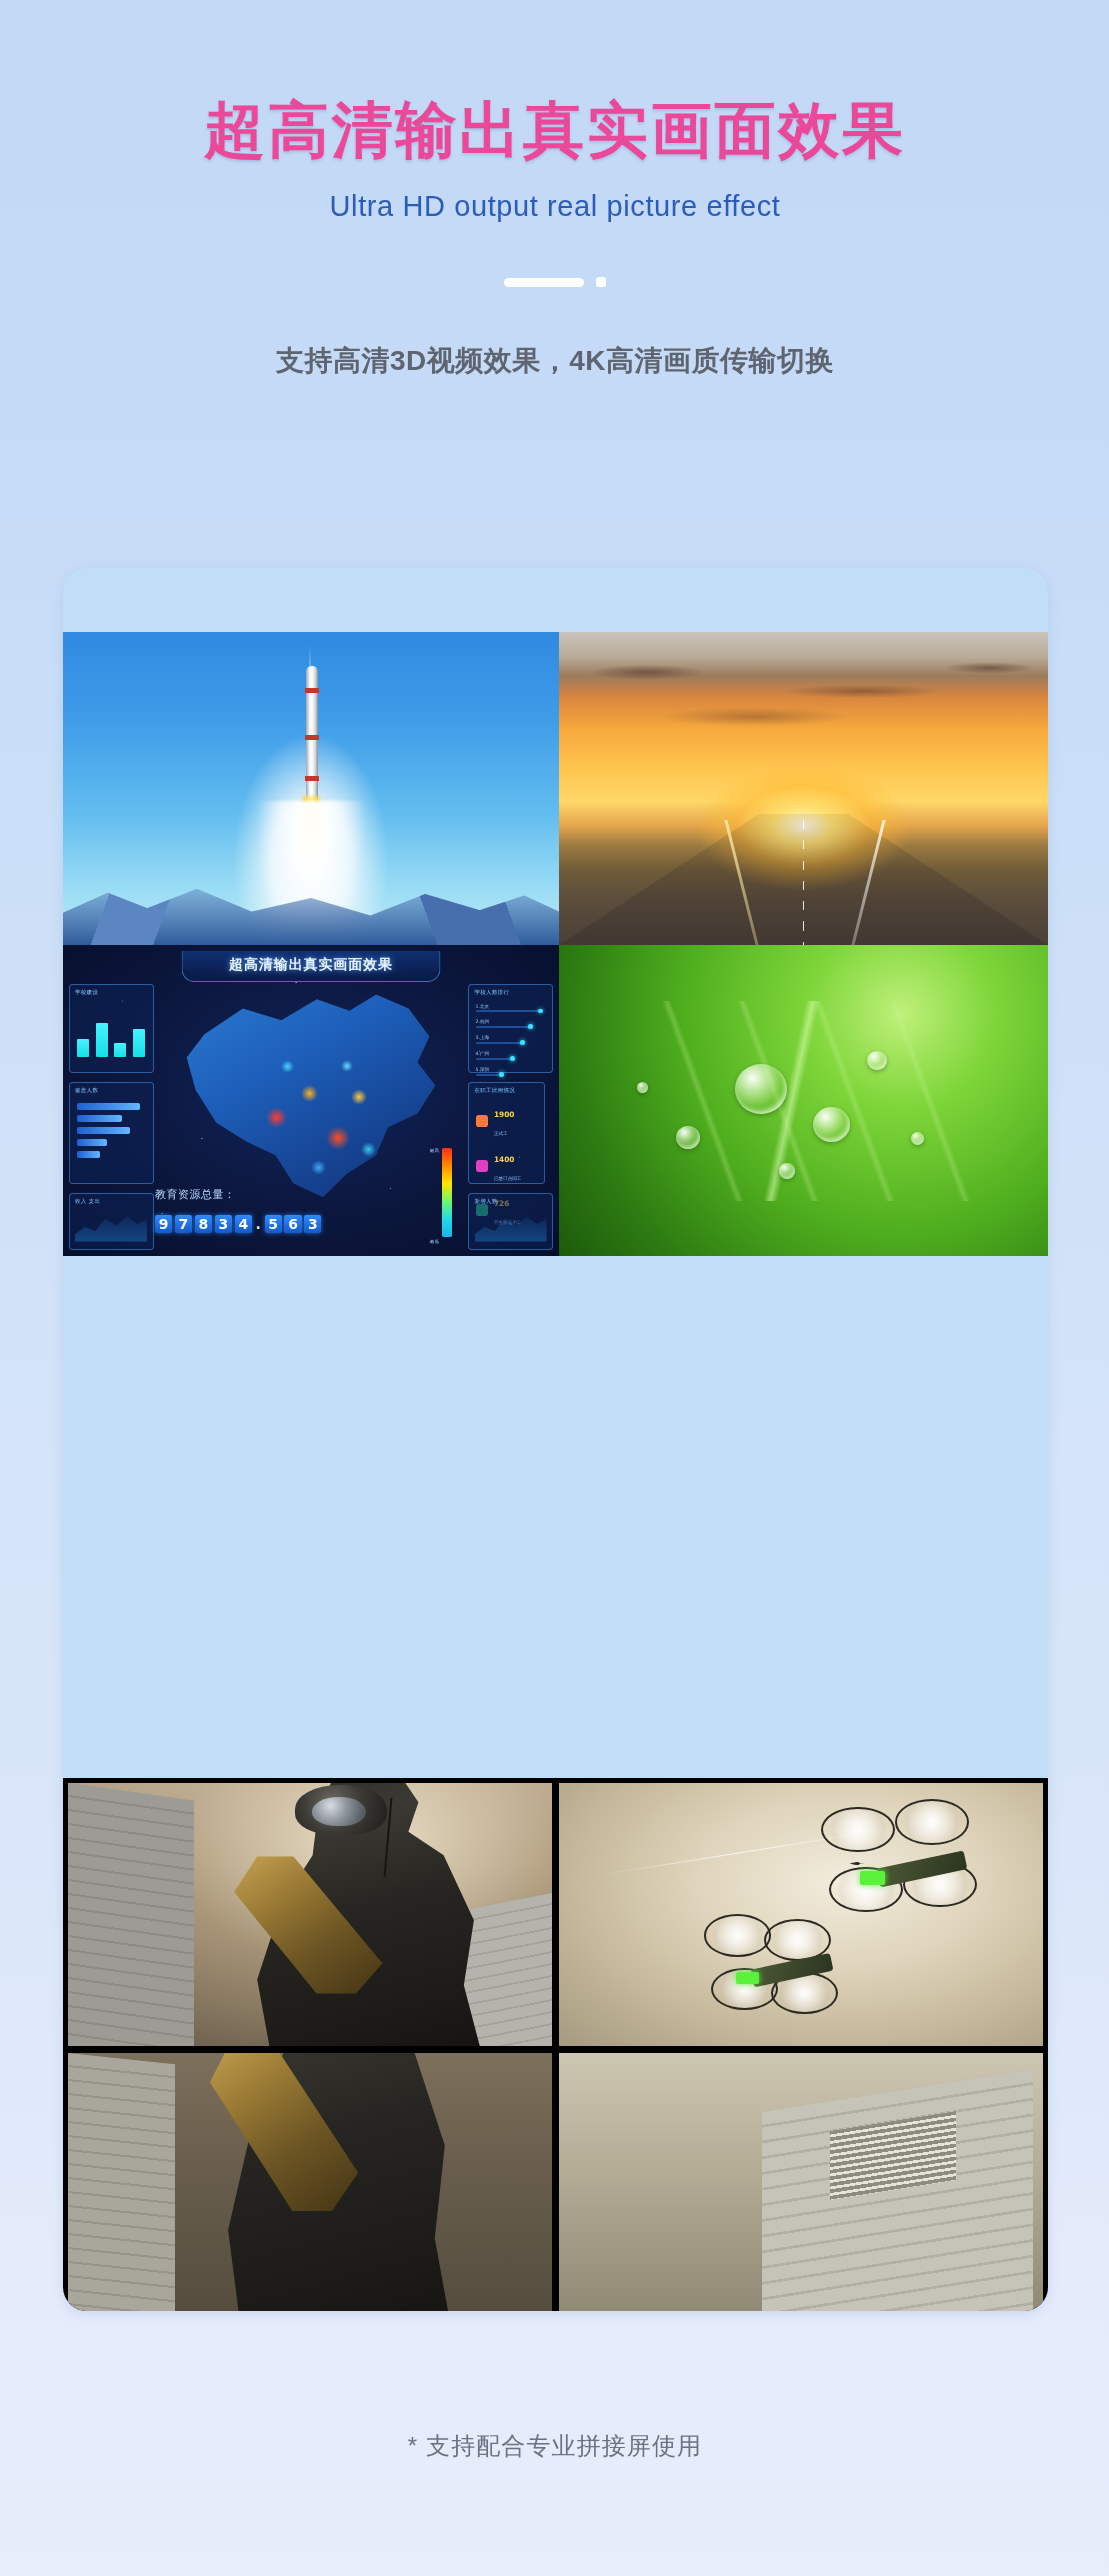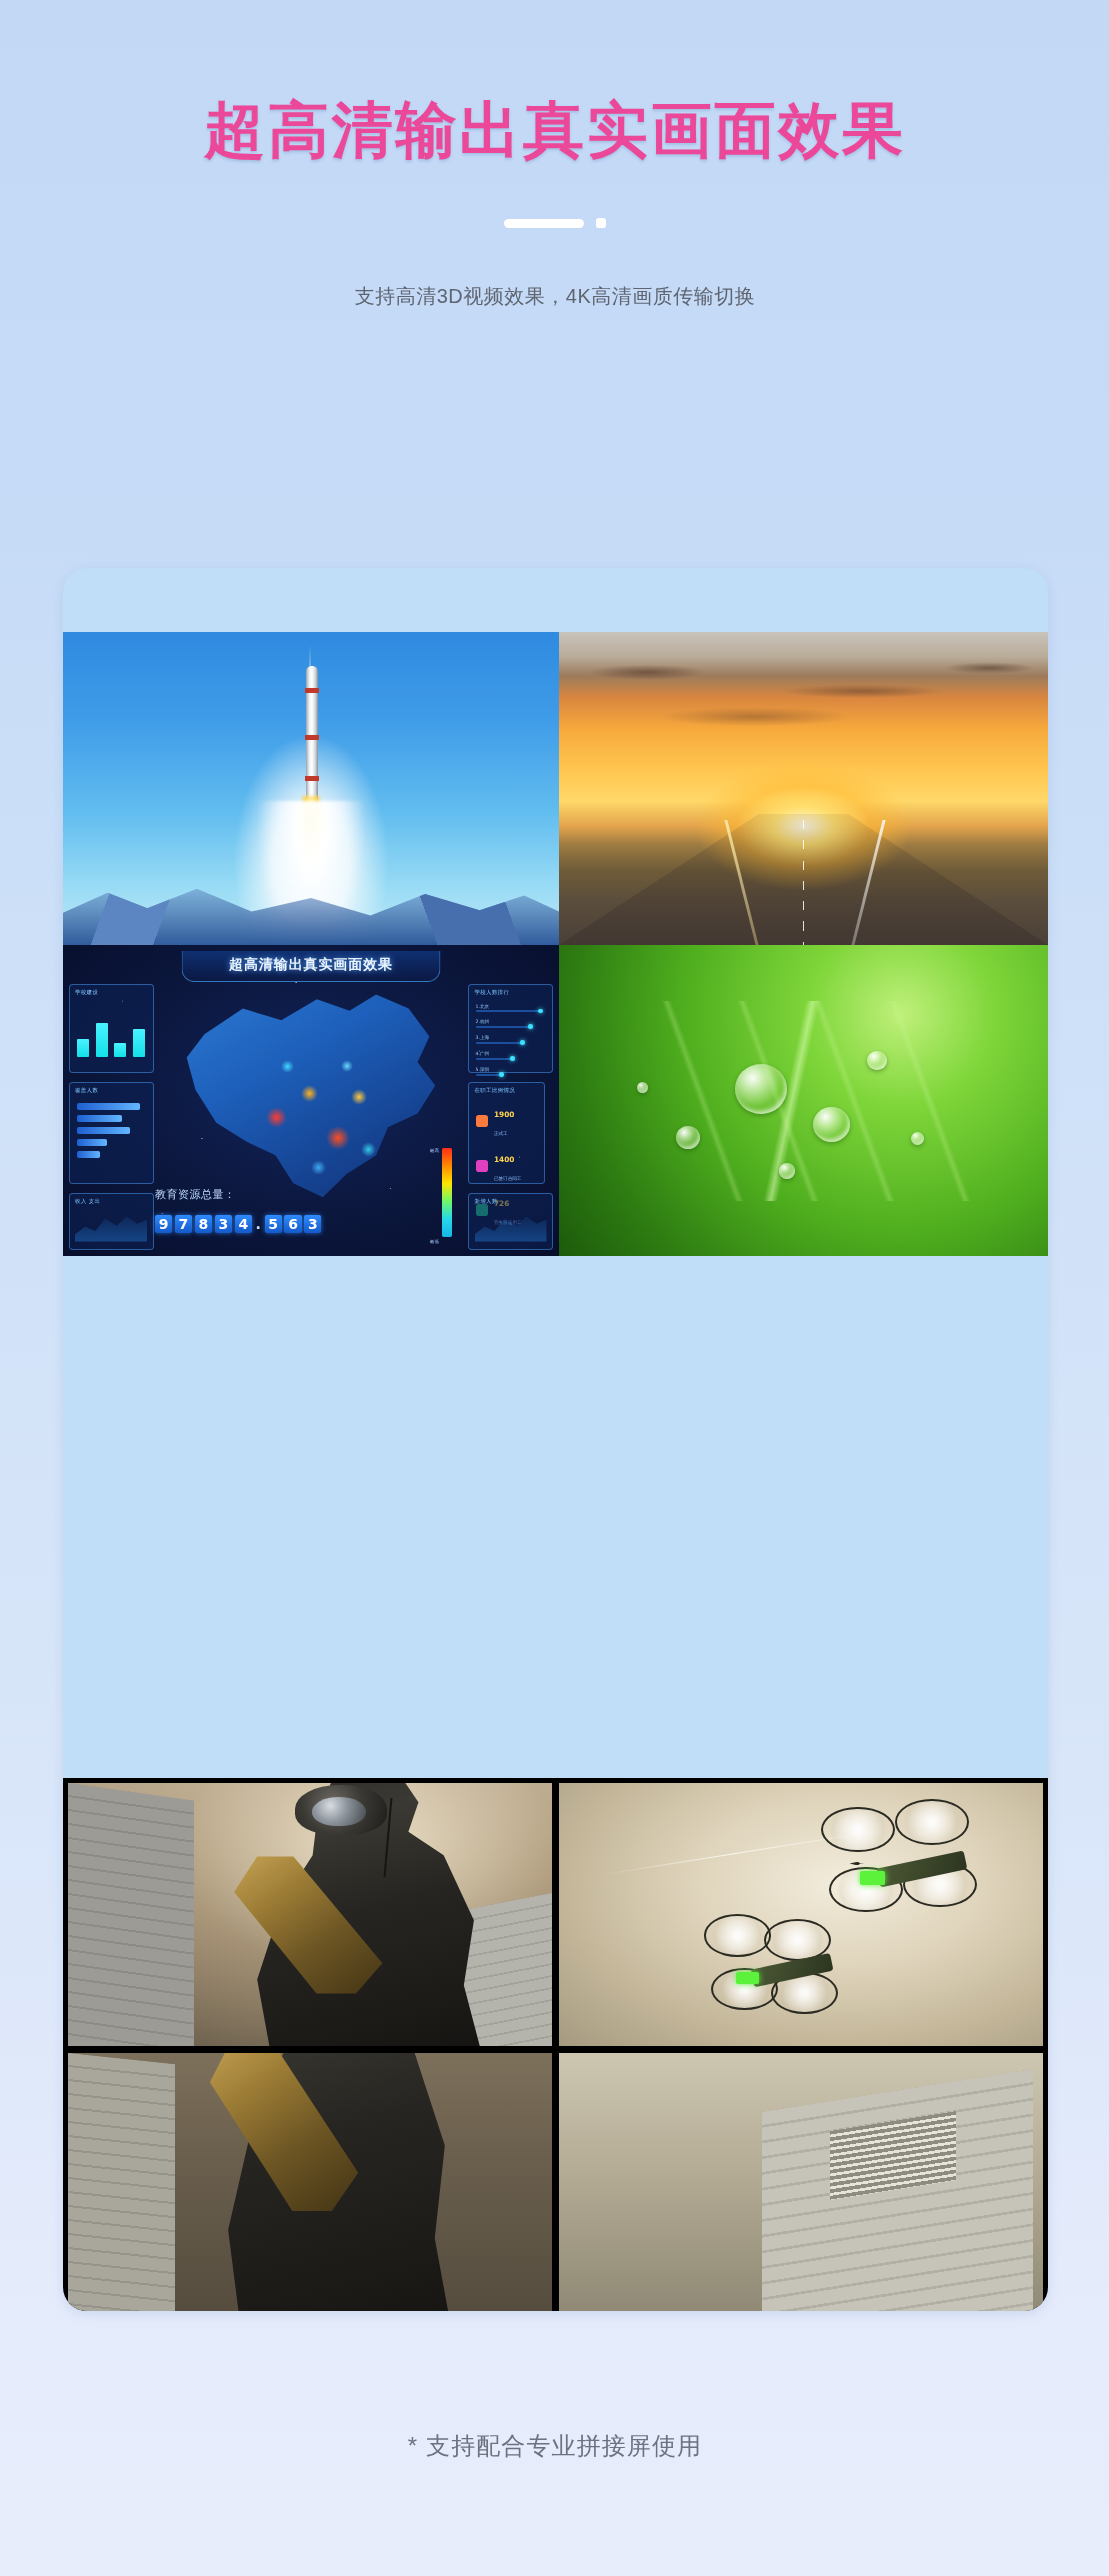--- a/index.html
+++ b/index.html
@@ -50,23 +50,24 @@
   .pager .dot {
     width: 10.2px; height: 10.2px;
     background: #ffffff;
     border-radius: 2.8px;
   }
 
   
   .lead {
     margin-top: 54px;
     text-align: center;
-    font-size: 20px;
+    font-size: 28px;
     color: #5f6570;
     letter-spacing: 0.5px;
+    font-weight: bold;
   }
 
   
   .card {
     position: absolute;
     left: 63px;
     top: 568px;
     width: 985px;
     height: 1743px;
     background: #c0def8;
@@ -411,20 +412,21 @@
     font-size: 24px;
     color: #6b7280;
     letter-spacing: 1.1px;
   }
 </style>
 </head>
 <body>
 
 <div class="hero">
   <h1 class="hero-title">超高清输出真实画面效果</h1>
+  <div class="hero-sub">Ultra HD output real picture effect</div>
 </div>
 
 <div class="pager">
   <span class="dot-active"></span>
   <span class="dot"></span>
 </div>
 
 <div class="lead">支持高清3D视频效果，4K高清画质传输切换</div>
 
 <div class="card">

